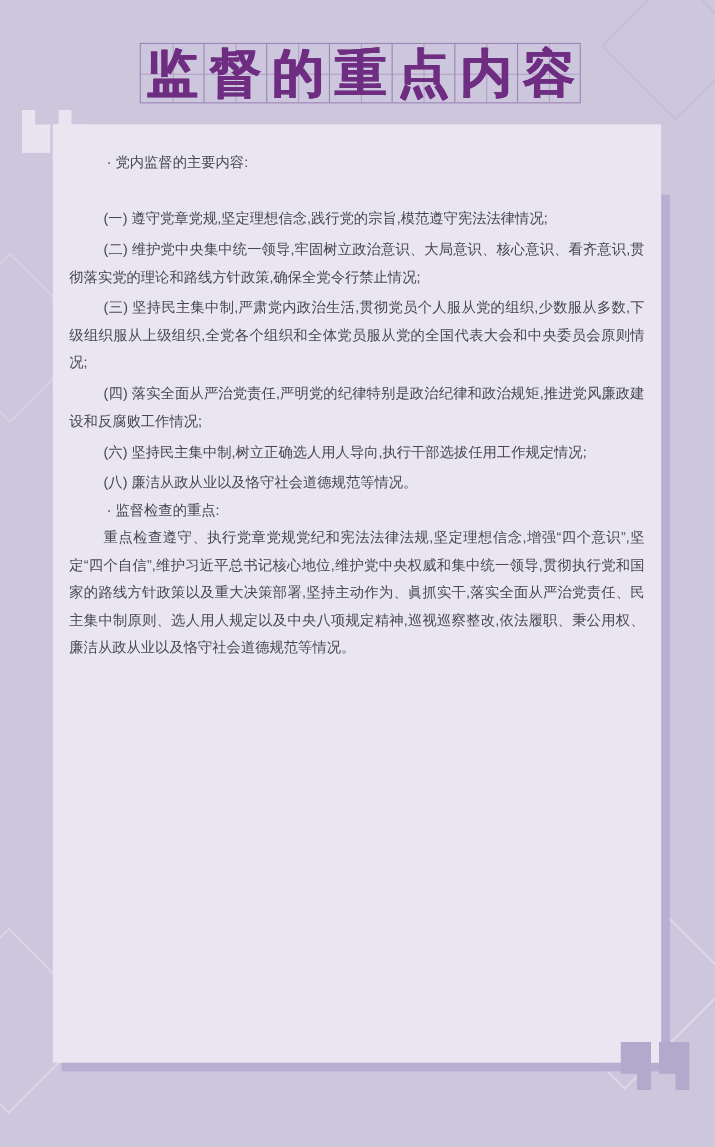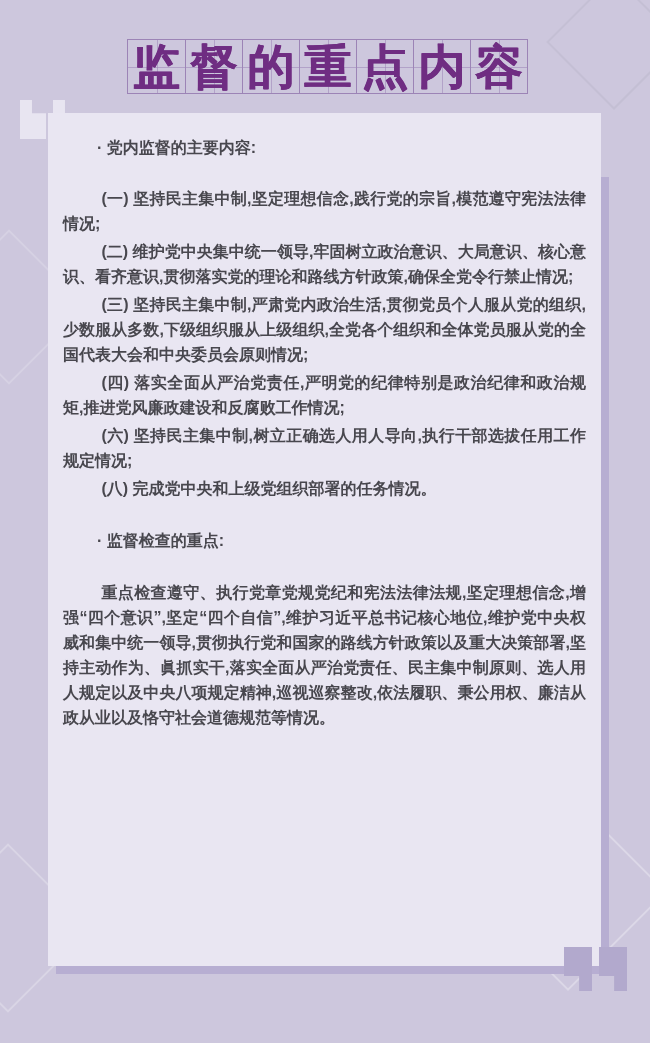--- a/index.html
+++ b/index.html
@@ -83,28 +83,28 @@
     position:absolute; left:601px; top:177px; width:8px; height:797px;
     background:var(--shadow-line); z-index:1;
   }
   .shadow-bottom {
     position:absolute; left:56px; top:966px; width:545px; height:8px;
     background:var(--shadow-line); z-index:1;
   }
 
   .card p, .card h2 {
     color:var(--body-ink);
-    font-size:16px; line-height:25px; font-weight:bold;
+    font-size:13px; line-height:25px; font-weight:normal;
     text-align:justify; text-justify:inter-character;
   }
   .sec-heading { padding-left:34px; text-align:left; }
-  .sec-heading.second { margin-top:27px; }
+  .sec-heading.second { }
   .item { text-indent:2.4em; margin-top:3px; }
   .item.first { margin-top:26px; }
-  .summary { text-indent:2.4em; margin-top:27px; }
+  .summary { text-indent:2.4em; }
 </style>
 </head>
 <body>
 
 <div class="deco d1"></div>
 <div class="deco d2"></div>
 <div class="deco d3"></div>
 <div class="deco d4"></div>
 
 <div class="quote-open">
@@ -135,26 +135,26 @@
       <span class="title-char">容</span>
     </div>
 </div>
 
 <div class="shadow-right"></div>
 <div class="shadow-bottom"></div>
 
 <div class="card">
   <h2 class="sec-heading">· 党内监督的主要内容:</h2>
 
-  <p class="item first">(一) 坚持民主集中制,坚定理想信念,践行党的宗旨,模范遵守宪法法律情况;</p>
+  <p class="item first">(一) 遵守党章党规,坚定理想信念,践行党的宗旨,模范遵守宪法法律情况;</p>
   <p class="item">(二) 维护党中央集中统一领导,牢固树立政治意识、大局意识、核心意识、看齐意识,贯彻落实党的理论和路线方针政策,确保全党令行禁止情况;</p>
   <p class="item">(三) 坚持民主集中制,严肃党内政治生活,贯彻党员个人服从党的组织,少数服从多数,下级组织服从上级组织,全党各个组织和全体党员服从党的全国代表大会和中央委员会原则情况;</p>
   <p class="item">(四) 落实全面从严治党责任,严明党的纪律特别是政治纪律和政治规矩,推进党风廉政建设和反腐败工作情况;</p>
   <p class="item">(六) 坚持民主集中制,树立正确选人用人导向,执行干部选拔任用工作规定情况;</p>
-  <p class="item">(八) 完成党中央和上级党组织部署的任务情况。</p>
+  <p class="item">(八) 廉洁从政从业以及恪守社会道德规范等情况。</p>
 
   <h2 class="sec-heading second">· 监督检查的重点:</h2>
 
   <p class="summary">重点检查遵守、执行党章党规党纪和宪法法律法规,坚定理想信念,增强“四个意识”,坚定“四个自信”,维护习近平总书记核心地位,维护党中央权威和集中统一领导,贯彻执行党和国家的路线方针政策以及重大决策部署,坚持主动作为、眞抓实干,落实全面从严治党责任、民主集中制原则、选人用人规定以及中央八项规定精神,巡视巡察整改,依法履职、秉公用权、廉洁从政从业以及恪守社会道德规范等情况。</p>
 </div>
 
 <div class="quote-close">
   <div class="mark"></div>
   <div class="mark"></div>
 </div>

